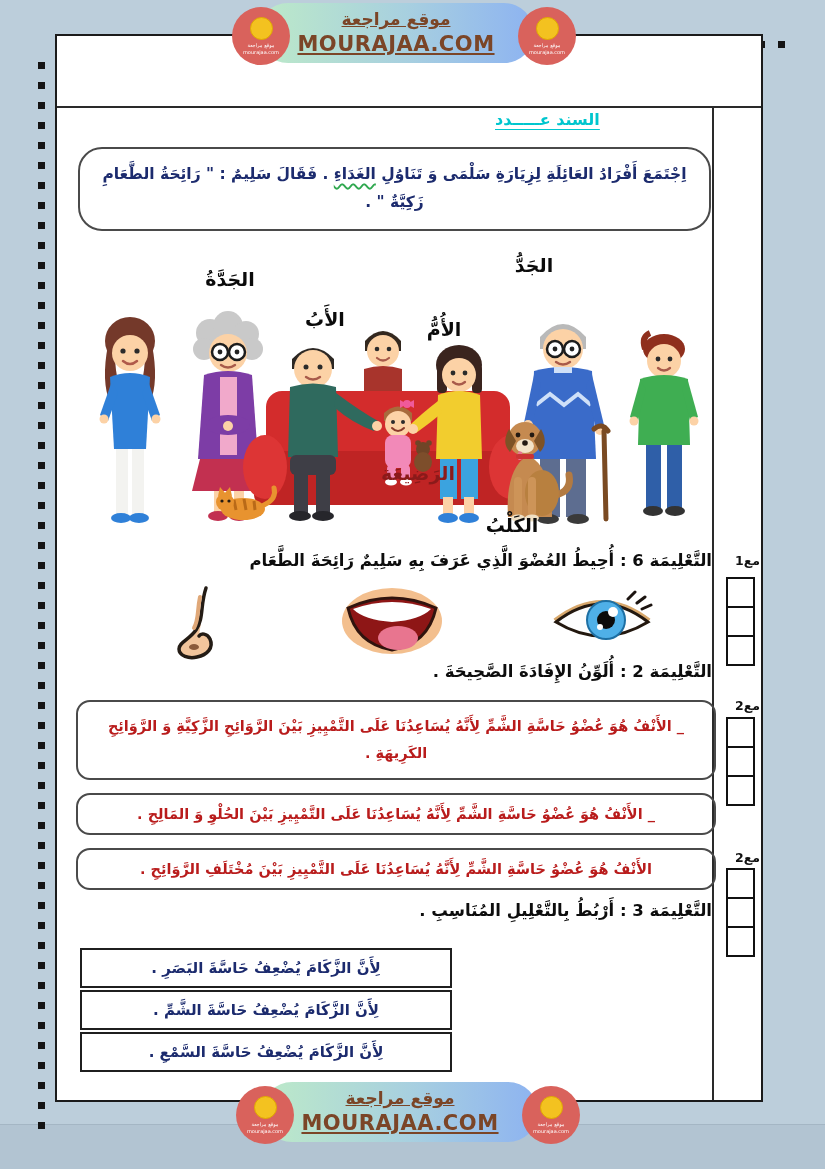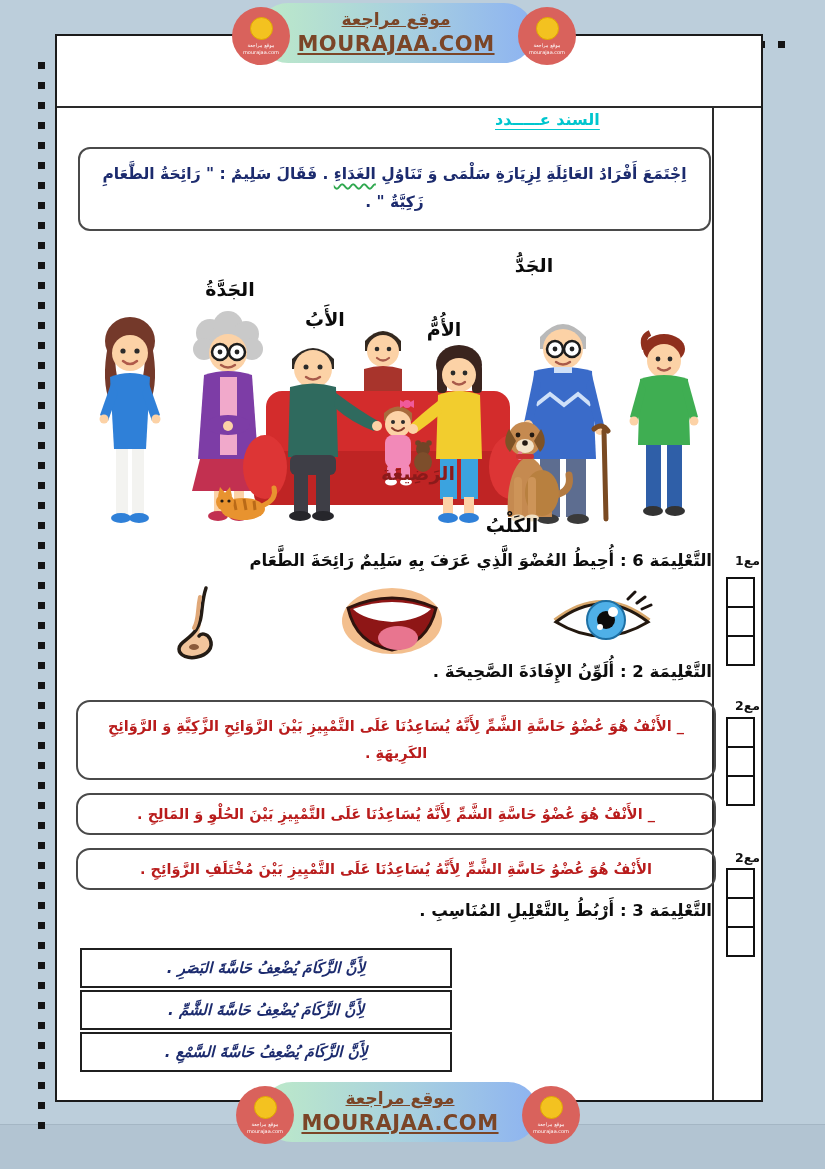--- a/index.html
+++ b/index.html
@@ -25,42 +25,42 @@
   .pill .ar{font-size:17px;font-weight:bold;color:#7b4527;text-decoration:underline;direction:rtl;}
   .pill .en{font-size:21px;font-weight:bold;color:#7b4527;text-decoration:underline;letter-spacing:.5px;}
   .badge{position:absolute;width:58px;height:58px;border-radius:50%;background:#d9625c;
          display:flex;flex-direction:column;align-items:center;justify-content:center;gap:2px;z-index:5;}
   .badge .dot{width:21px;height:21px;border-radius:50%;background:#f3c220;border:1px solid #e0a900;}
   .badge .t{font-size:5px;color:#ffffff;line-height:1.3;text-align:center;direction:rtl;}
 
   .section-title{position:absolute;left:495px;top:110px;width:212px;text-align:left;direction:rtl;
                  color:#00c6ce;font-weight:bold;font-size:16px;text-decoration:underline;text-underline-offset:4px;}
 
-  .passage-box{position:absolute;left:78px;top:147px;width:633px;height:84px;border:2px solid #4a4a4a;border-radius:12px;
+  .passage-box{position:absolute;left:78px;top:147px;width:633px;height:84px;border:2px solid #4a4a4a;border-radius:24px;
                box-sizing:border-box;display:flex;align-items:center;justify-content:center;padding:4px 12px;
                direction:rtl;text-align:center;color:#1c2b6e;font-weight:bold;font-size:15.5px;line-height:1.8;}
   .wavy{text-decoration:underline wavy #2fa84f 2px;text-underline-offset:4px;}
 
   .illustration{position:absolute;left:88px;top:252px;width:635px;height:294px;}
   .fam-label{position:absolute;transform:translate(-50%,0);font-size:19px;font-weight:bold;color:#0b0b0b;direction:rtl;white-space:nowrap;}
   .fam-label.red{color:#8b1a1a;}
 
   .instr{position:absolute;left:78px;width:634px;direction:rtl;text-align:right;color:#0d0d0d;
          font-weight:bold;font-size:16.5px;white-space:nowrap;}
 
   .organ{position:absolute;}
 
   .opt{position:absolute;left:76px;width:640px;border:2px solid #4a4a4a;border-radius:14px;box-sizing:border-box;
        display:flex;align-items:center;justify-content:center;text-align:center;direction:rtl;
        color:#b91c1c;font-weight:bold;font-size:14.5px;line-height:1.85;padding:2px 10px;}
   .opt.one-line{white-space:nowrap;}
 
   .match-left{position:absolute;left:80px;top:948px;width:372px;display:flex;flex-direction:column;gap:2px;}
   .mrow{border:2px solid #1f1f1f;height:36px;display:flex;align-items:center;justify-content:center;
-        direction:rtl;text-align:center;color:#1c2b6e;font-weight:bold;font-size:15px;white-space:nowrap;font-style:italic;}
+        direction:rtl;text-align:center;color:#1c2b6e;font-weight:bold;font-size:15px;white-space:nowrap;}
   .match-right{position:absolute;left:507px;top:972px;width:208px;height:76px;border:2px solid #4a4a4a;box-sizing:border-box;
                display:flex;align-items:center;justify-content:center;text-align:center;direction:rtl;
                color:#1c2b6e;font-weight:bold;font-size:15px;line-height:1.85;padding:2px 6px;}
 
   .mark-label{position:absolute;left:722px;width:38px;font-size:12.5px;font-weight:bold;color:#111;direction:rtl;}
   .cells{position:absolute;left:726px;width:29px;border:2px solid #111;box-sizing:border-box;background:#fff;}
   .cell{height:27px;border-bottom:2px solid #111;}
   .cell:last-child{border-bottom:none;}
 </style>
 </head>
@@ -282,21 +282,21 @@
         <ellipse cx="155" cy="256" rx="22" ry="11" fill="#e8932f"></ellipse>
         <path d="M146 247 L148 257 M156 246 L158 257 M166 248 L167 257" stroke="#b96a18" stroke-width="3"></path>
         <path d="M130 243 L132 234 L138 241 Z" fill="#e8932f"></path>
           <path d="M144 243 L142 234 L136 241 Z" fill="#e8932f"></path>
         <circle cx="137" cy="249" r="9" fill="#e8932f"></circle>
         <circle cx="134" cy="248" r="1.6" fill="#241a12"></circle>
           <circle cx="141" cy="248" r="1.6" fill="#241a12"></circle>
       </g>
     </svg>
     
-    <div class="fam-label" style="left:142px;top:26px;">الجَدَّةُ</div>
+    <div class="fam-label" style="left:142px;top:16px;">الجَدَّةُ</div>
     <div class="fam-label" style="left:446px;top:2px;">الجَدُّ</div>
     <div class="fam-label" style="left:237px;top:56px;">الأَبُ</div>
     <div class="fam-label" style="left:356px;top:66px;">الأُمُّ</div>
     <div class="fam-label red" style="left:330px;top:210px;">الرَضِيعَة</div>
     <div class="fam-label" style="left:424px;top:262px;">الكَلْبُ</div>
   </div>
 
   <div class="instr" style="top:551px;">التَّعْلِيمَة 6 : أُحِيطُ العُضْوَ الَّذِي عَرَفَ بِهِ سَلِيمٌ رَائِحَةَ الطَّعَام</div>
 
   <div class="organ" style="left:148px;top:583px;">

